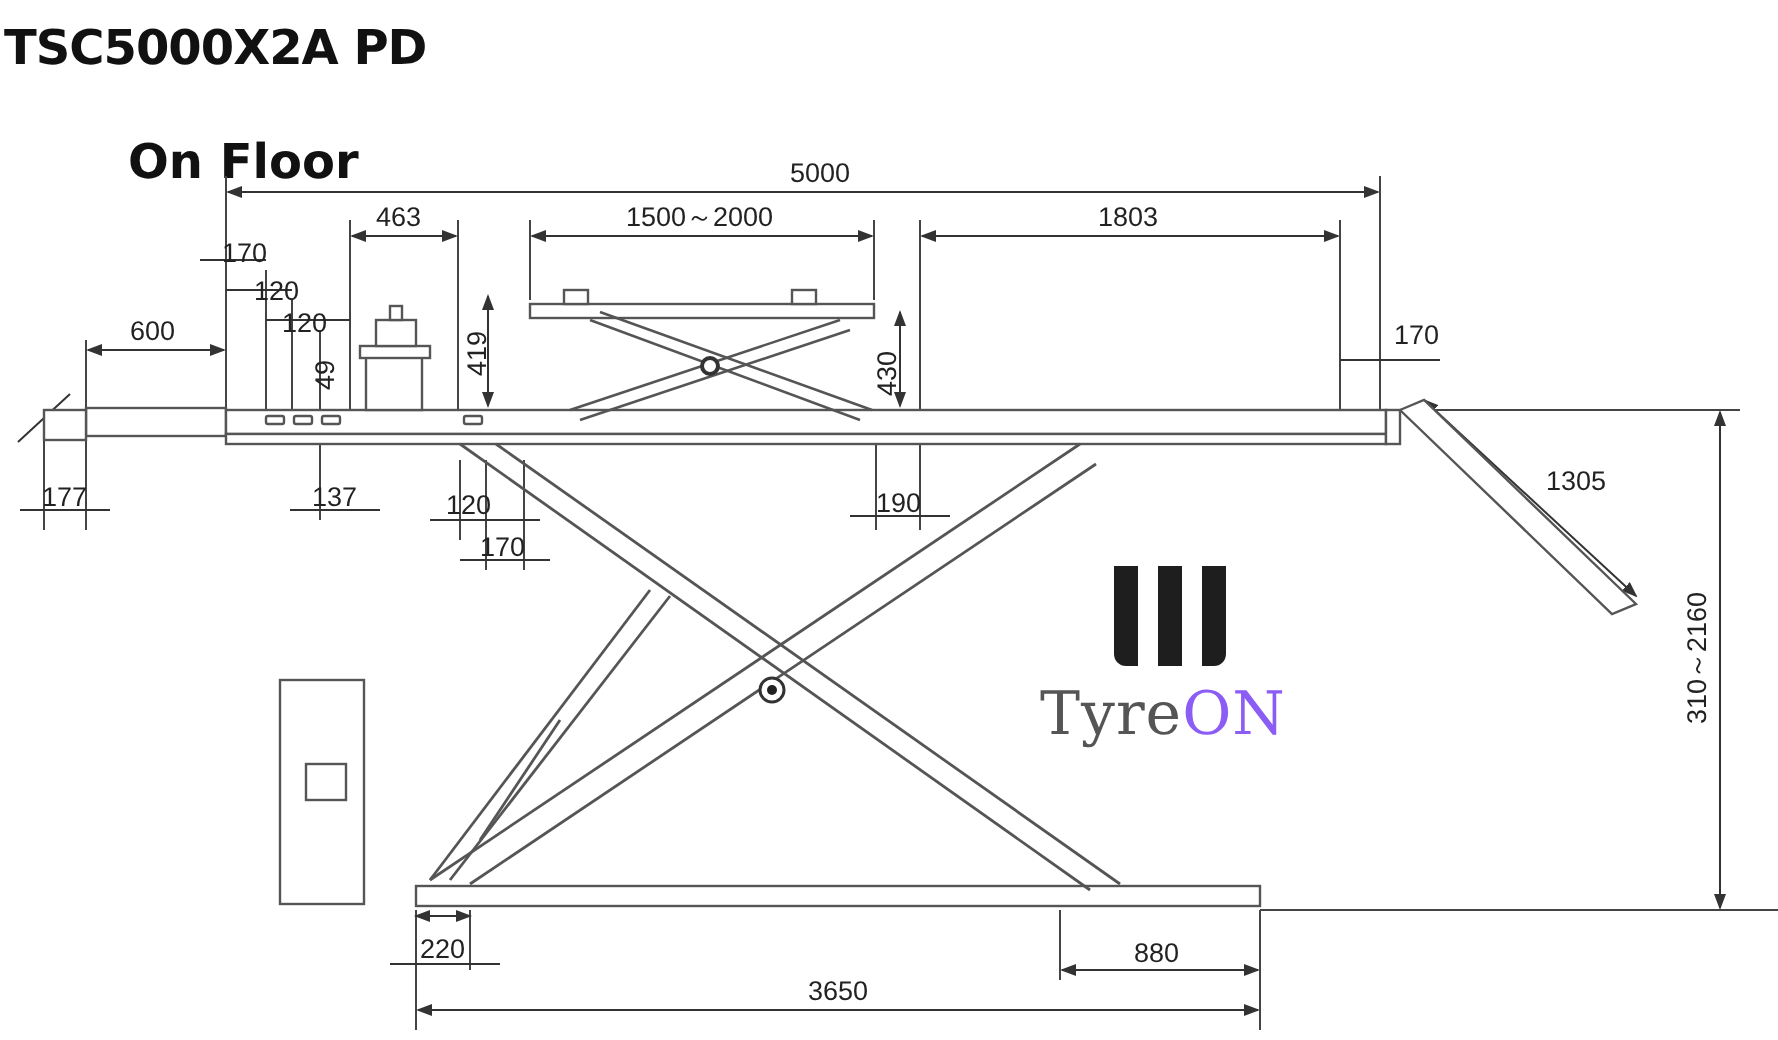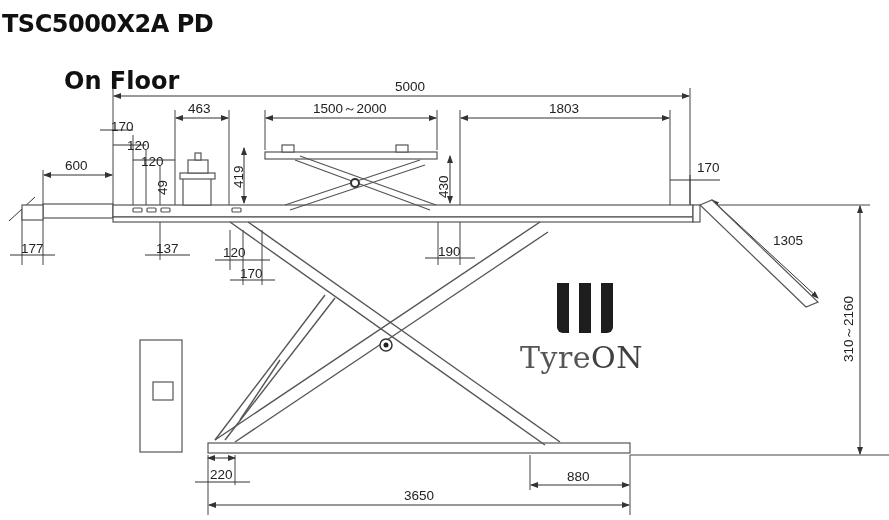--- a/index.html
+++ b/index.html
@@ -3,21 +3,21 @@
 <meta charset="utf-8">
 <style>
   html,body{margin:0;padding:0;background:#fff;}
   body{width:889px;height:520px;position:relative;overflow:hidden;font-family:"Liberation Sans",sans-serif;}
   .title{position:absolute;font-family:"DejaVu Sans",sans-serif;font-weight:bold;color:#111;font-size:24px;line-height:28px;}
   #t1{left:2px;top:10px;letter-spacing:-0.5px;}
   #t2{left:64px;top:43px;margin-top:24px;}
   svg{position:absolute;left:0;top:0;}
   .dim{font-family:"Liberation Sans",sans-serif;font-size:13.5px;fill:#222;}
   .logo-text{position:absolute;left:520px;top:340px;font-family:"DejaVu Serif",serif;font-size:30px;color:#555;letter-spacing:0.5px;}
-  .logo-text .on{color:#404040;}
+  .logo-text .on{color:#8b5cf6;}
 </style>
 </head>
 <body>
 
 <div class="title" id="t1">TSC5000X2A PD</div>
 <div class="title" id="t2">On Floor</div>
 
 <svg width="889" height="520" viewBox="0 0 889 520">
   <defs>
     <marker id="arr" markerWidth="8" markerHeight="6" refX="7" refY="3" orient="auto-start-reverse">

